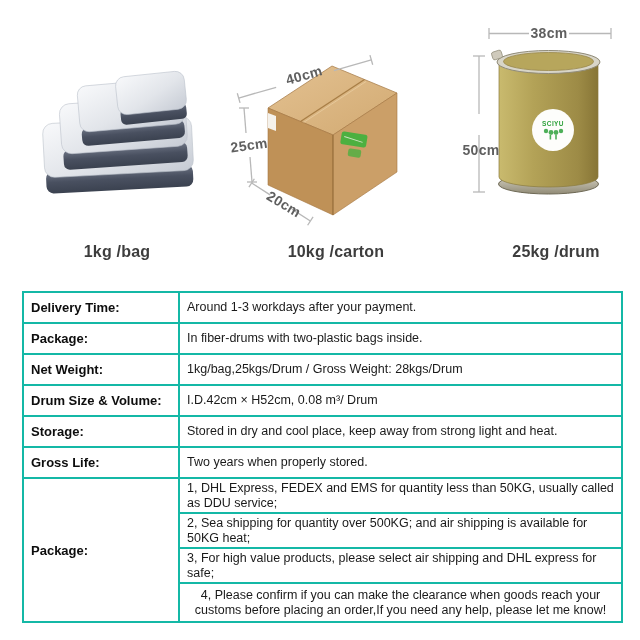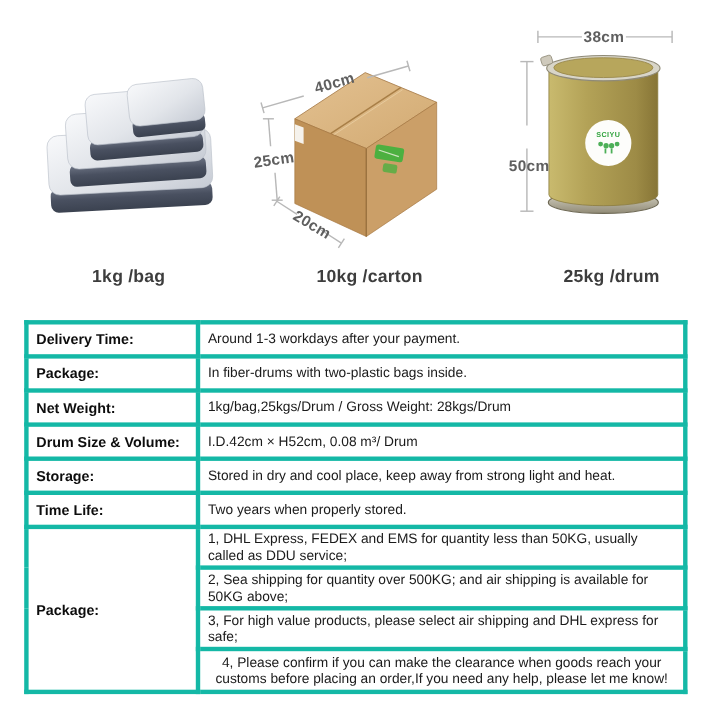--- a/index.html
+++ b/index.html
@@ -6,21 +6,21 @@
   .canvas{position:relative;width:640px;height:640px;background:#ffffff;overflow:hidden;
           font-family:"Liberation Sans",sans-serif;}
   .scene{position:absolute;left:0;top:0;width:640px;height:285px;}
   .abs{position:absolute;transform:translate(-50%,-50%);white-space:nowrap;}
   .dim-label{font-size:14px;font-weight:bold;color:#5f5f5f;letter-spacing:0.3px;}
   .caption{font-size:16px;font-weight:bold;color:#3d3d3d;letter-spacing:0.2px;}
   .drum-logo-text{font-size:6.5px;font-weight:bold;color:#2fa23c;letter-spacing:0.4px;}
 
   .spec-table{position:absolute;left:22px;top:291px;width:599px;border-collapse:collapse;
               table-layout:fixed;font-size:12.5px;color:#1a1a1a;}
-  .spec-table td{border:4px solid #14b8a6;vertical-align:middle;padding:2px 7px;
+  .spec-table td{border:2px solid #14b8a6;vertical-align:middle;padding:2px 7px;
                  overflow:hidden;}
   .spec-table td.lbl{font-weight:bold;font-size:13px;color:#0d0d0d;}
   .spec-table tr.r{height:31px;}
   .spec-table tr.s1{height:33px;}
   .spec-table tr.s2{height:30px;}
   .spec-table tr.s3{height:30px;}
   .spec-table tr.s4{height:39px;text-align:center;}
   .spec-table td.val{line-height:14.5px;}
 </style>
 </head>
@@ -172,29 +172,29 @@
       </tr>
       <tr class="r">
         <td class="lbl">Drum Size &amp; Volume:</td>
         <td class="val">I.D.42cm × H52cm, 0.08 m³/ Drum</td>
       </tr>
       <tr class="r">
         <td class="lbl">Storage:</td>
         <td class="val">Stored in dry and cool place, keep away from strong light and heat.</td>
       </tr>
       <tr class="r">
-        <td class="lbl">Time Life:</td>
+        <td class="lbl">Gross Life:</td>
         <td class="val">Two years when properly stored.</td>
       </tr>
       <tr class="s1">
         <td class="lbl" rowspan="4">Package:</td>
         <td class="val">1, DHL Express, FEDEX and EMS for quantity less than 50KG, usually called as DDU service;</td>
       </tr>
       <tr class="s2">
-        <td class="val">2, Sea shipping for quantity over 500KG; and air shipping is available for 50KG above;</td>
+        <td class="val">2, Sea shipping for quantity over 500KG; and air shipping is available for 50KG heat;</td>
       </tr>
       <tr class="s3">
         <td class="val">3, For high value products, please select air shipping and DHL express for safe;</td>
       </tr>
       <tr class="s4">
         <td class="val">4, Please confirm if you can make the clearance when goods reach your customs before placing an order,If you need any help, please let me know!</td>
       </tr>
     </tbody>
   </table>
 

